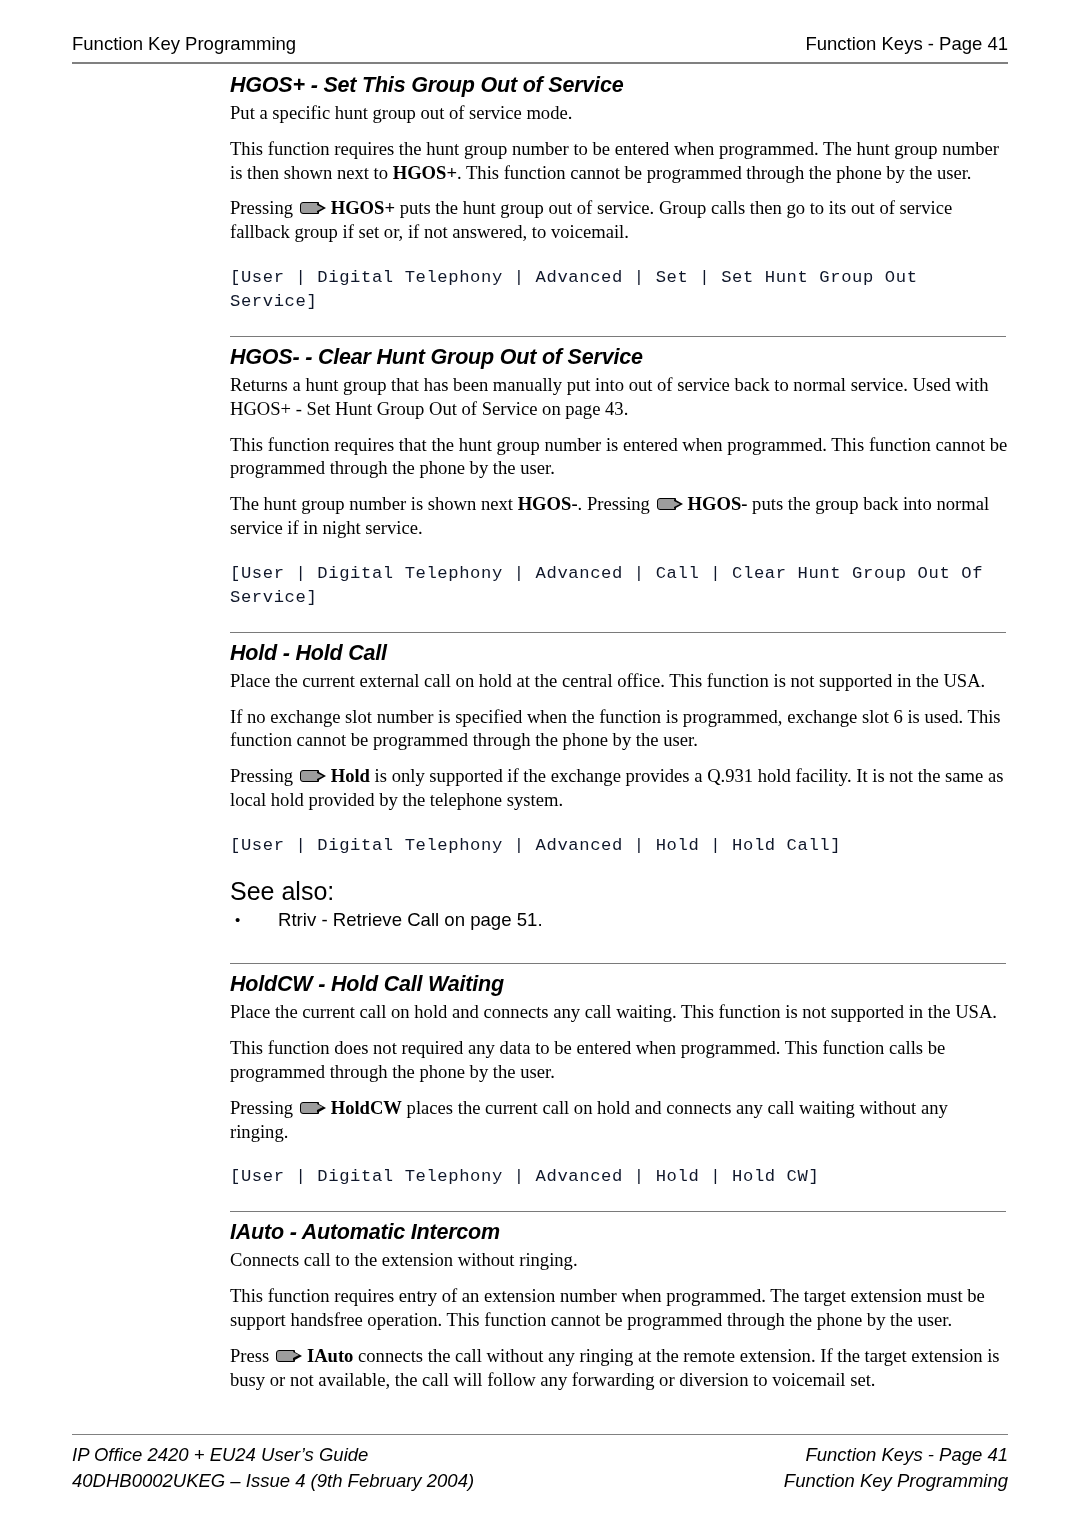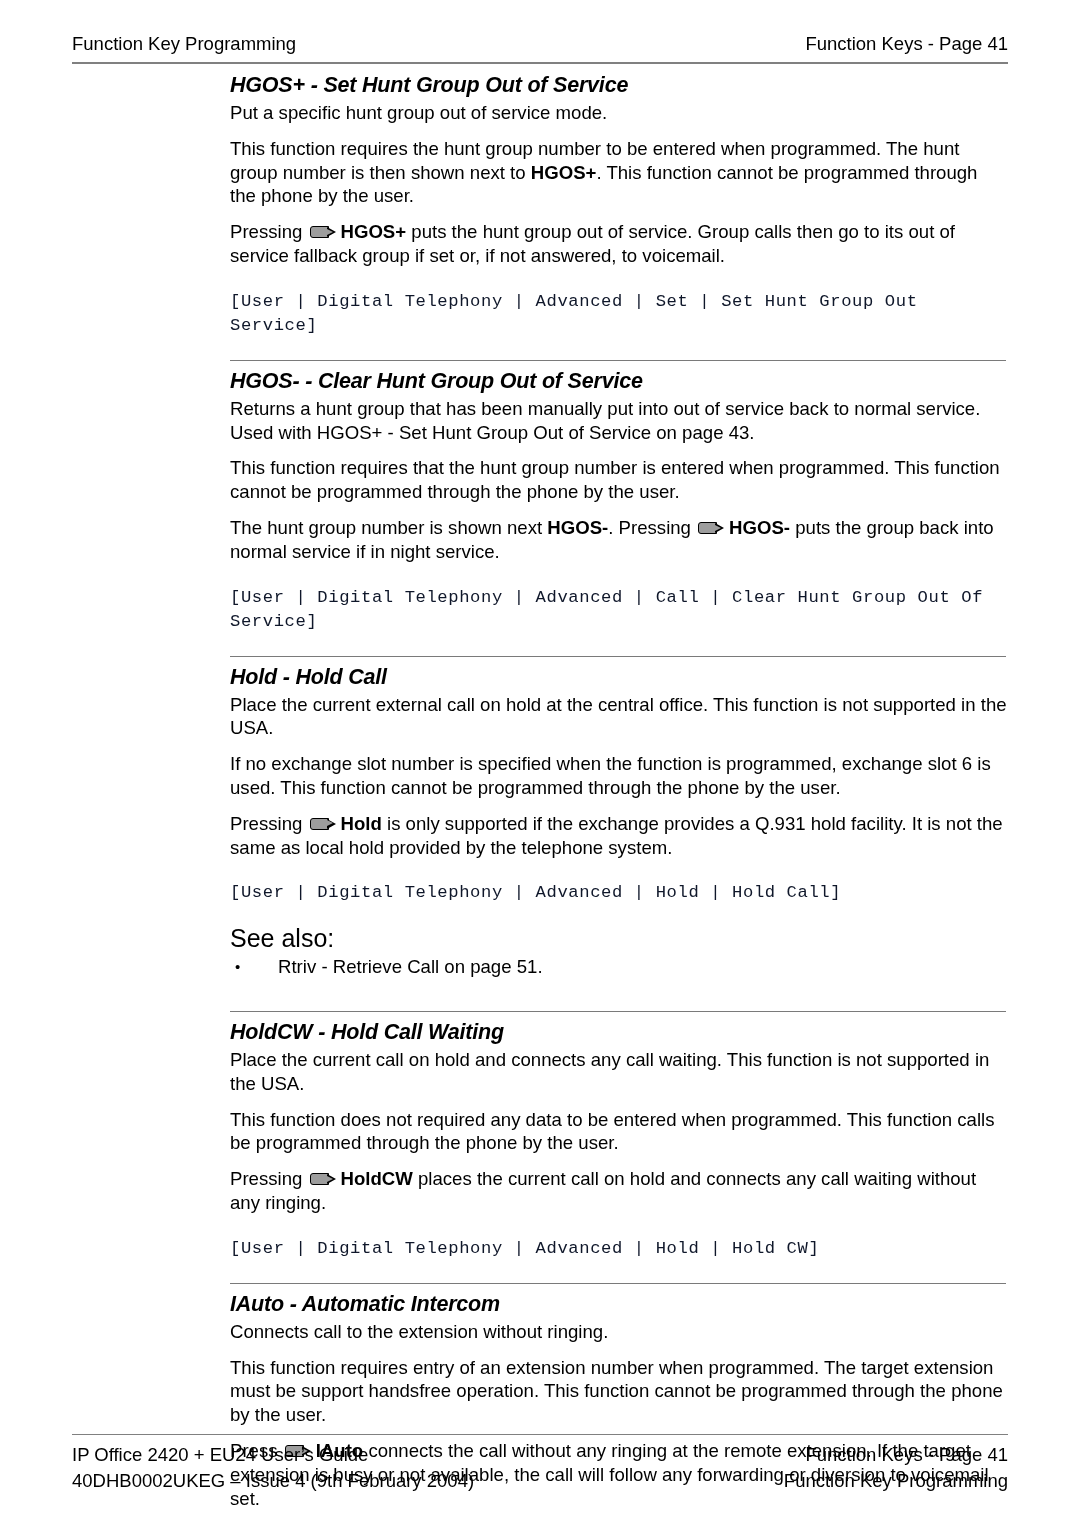--- a/index.html
+++ b/index.html
@@ -75,20 +75,21 @@
     padding: 0;
     letter-spacing: -0.2px;
   }
 
   p.para {
     font-size: 18.6px;
     line-height: 23.8px;
     margin: 0 0 12px 0;
     padding: 0;
     text-align: left;
+    font-family: Liberation Serif, serif;
   }
 
   .b { font-weight: bold; }
 
   
   .keyicon {
     display: inline-block;
     width: 27px;
     height: 14px;
     position: relative;
@@ -179,39 +180,40 @@
   }
   .page-footer {
     position: absolute;
     left: 72px;
     top: 1442px;
     width: 936px;
     display: flex;
     justify-content: space-between;
     font-size: 18.5px;
     line-height: 26px;
+    font-style: italic;
   }
   .page-footer .foot-left { text-align: left; }
   .page-footer .foot-right { text-align: right; }
 </style>
 </head>
 <body>
 
 <div class="page">
 
   <div class="page-header">
     <span class="hdr-left">Function Key Programming</span>
     <span class="hdr-right">Function Keys - Page 41</span>
   </div>
   <div class="header-rule"></div>
 
   <div class="content">
 
     <div class="section">
-      <h2 class="section-title">HGOS+ - Set Hunt Group Out of Service</h2>
+      <h2 class="section-title">HGOS+ - Set This Group Out of Service</h2>
 
       <p class="para">Put a specific hunt group out of service mode.</p>
 
       <p class="para"><span>This function requires the hunt group number to be entered when programmed. The hunt group number is then shown next to </span><span class="b">HGOS+</span><span>. This function cannot be programmed through the phone by the user.</span></p>
 
       <p class="para"><span>Pressing </span><span class="keyicon"><span class="body"></span><span class="tip"></span><span class="tipin"></span></span><span class="b">HGOS+</span><span> puts the hunt group out of service. Group calls then go to its out of service fallback group if set or, if not answered, to voicemail.</span></p>
 
       <div class="spacer-sm"></div>
       <p class="path">[User | Digital Telephony | Advanced | Set | Set Hunt Group Out Service]</p>
       <div class="spacer-sm"></div>

